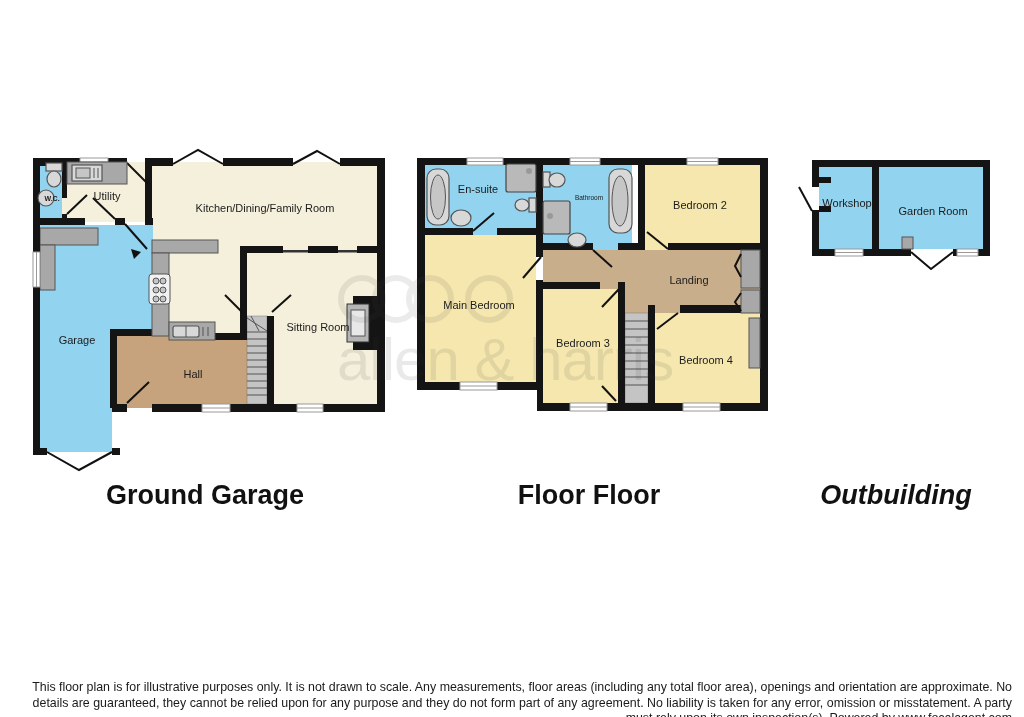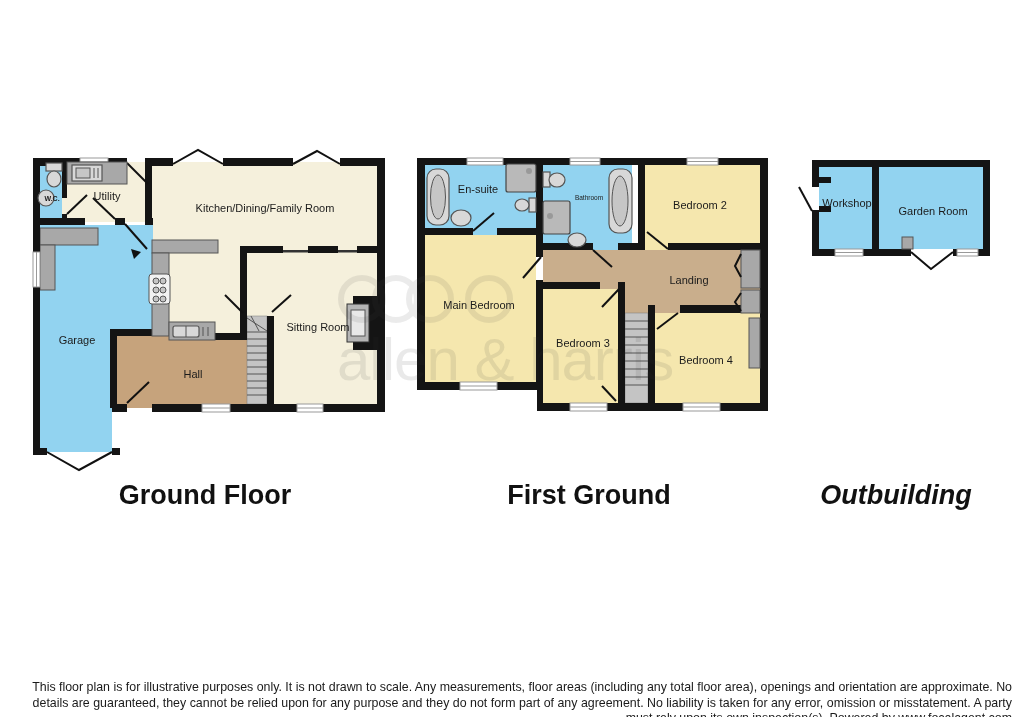--- a/index.html
+++ b/index.html
@@ -262,18 +262,18 @@
 
   <g opacity="0.10">
     <circle class="wmring" cx="362" cy="299" r="21"></circle>
     <circle class="wmring" cx="396" cy="299" r="21"></circle>
     <circle class="wmring" cx="430" cy="299" r="21"></circle>
     <circle class="wmring" cx="489" cy="299" r="21"></circle>
     <text class="wmtext" x="337" y="380">allen &amp; harris</text>
   </g>
 </svg>
 
-  <div class="floor-title" style="left:205px;top:480px;">Ground Floor</div>
-  <div class="floor-title" style="left:589px;top:480px;">First Ground</div>
+  <div class="floor-title" style="left:205px;top:480px;">Ground Garage</div>
+  <div class="floor-title" style="left:589px;top:480px;">Floor Floor</div>
   <div class="floor-title" style="left:896px;top:480px;font-style:italic;">Outbuilding</div>
 
   <div id="disclaimer">This floor plan is for illustrative purposes only. It is not drawn to scale. Any measurements, floor areas (including any total floor area), openings and orientation are approximate. No details are guaranteed, they cannot be relied upon for any purpose and they do not form part of any agreement. No liability is taken for any error, omission or misstatement. A party must rely upon its own inspection(s). Powered by www.focalagent.com</div>
 </div>
 
 </body></html>

